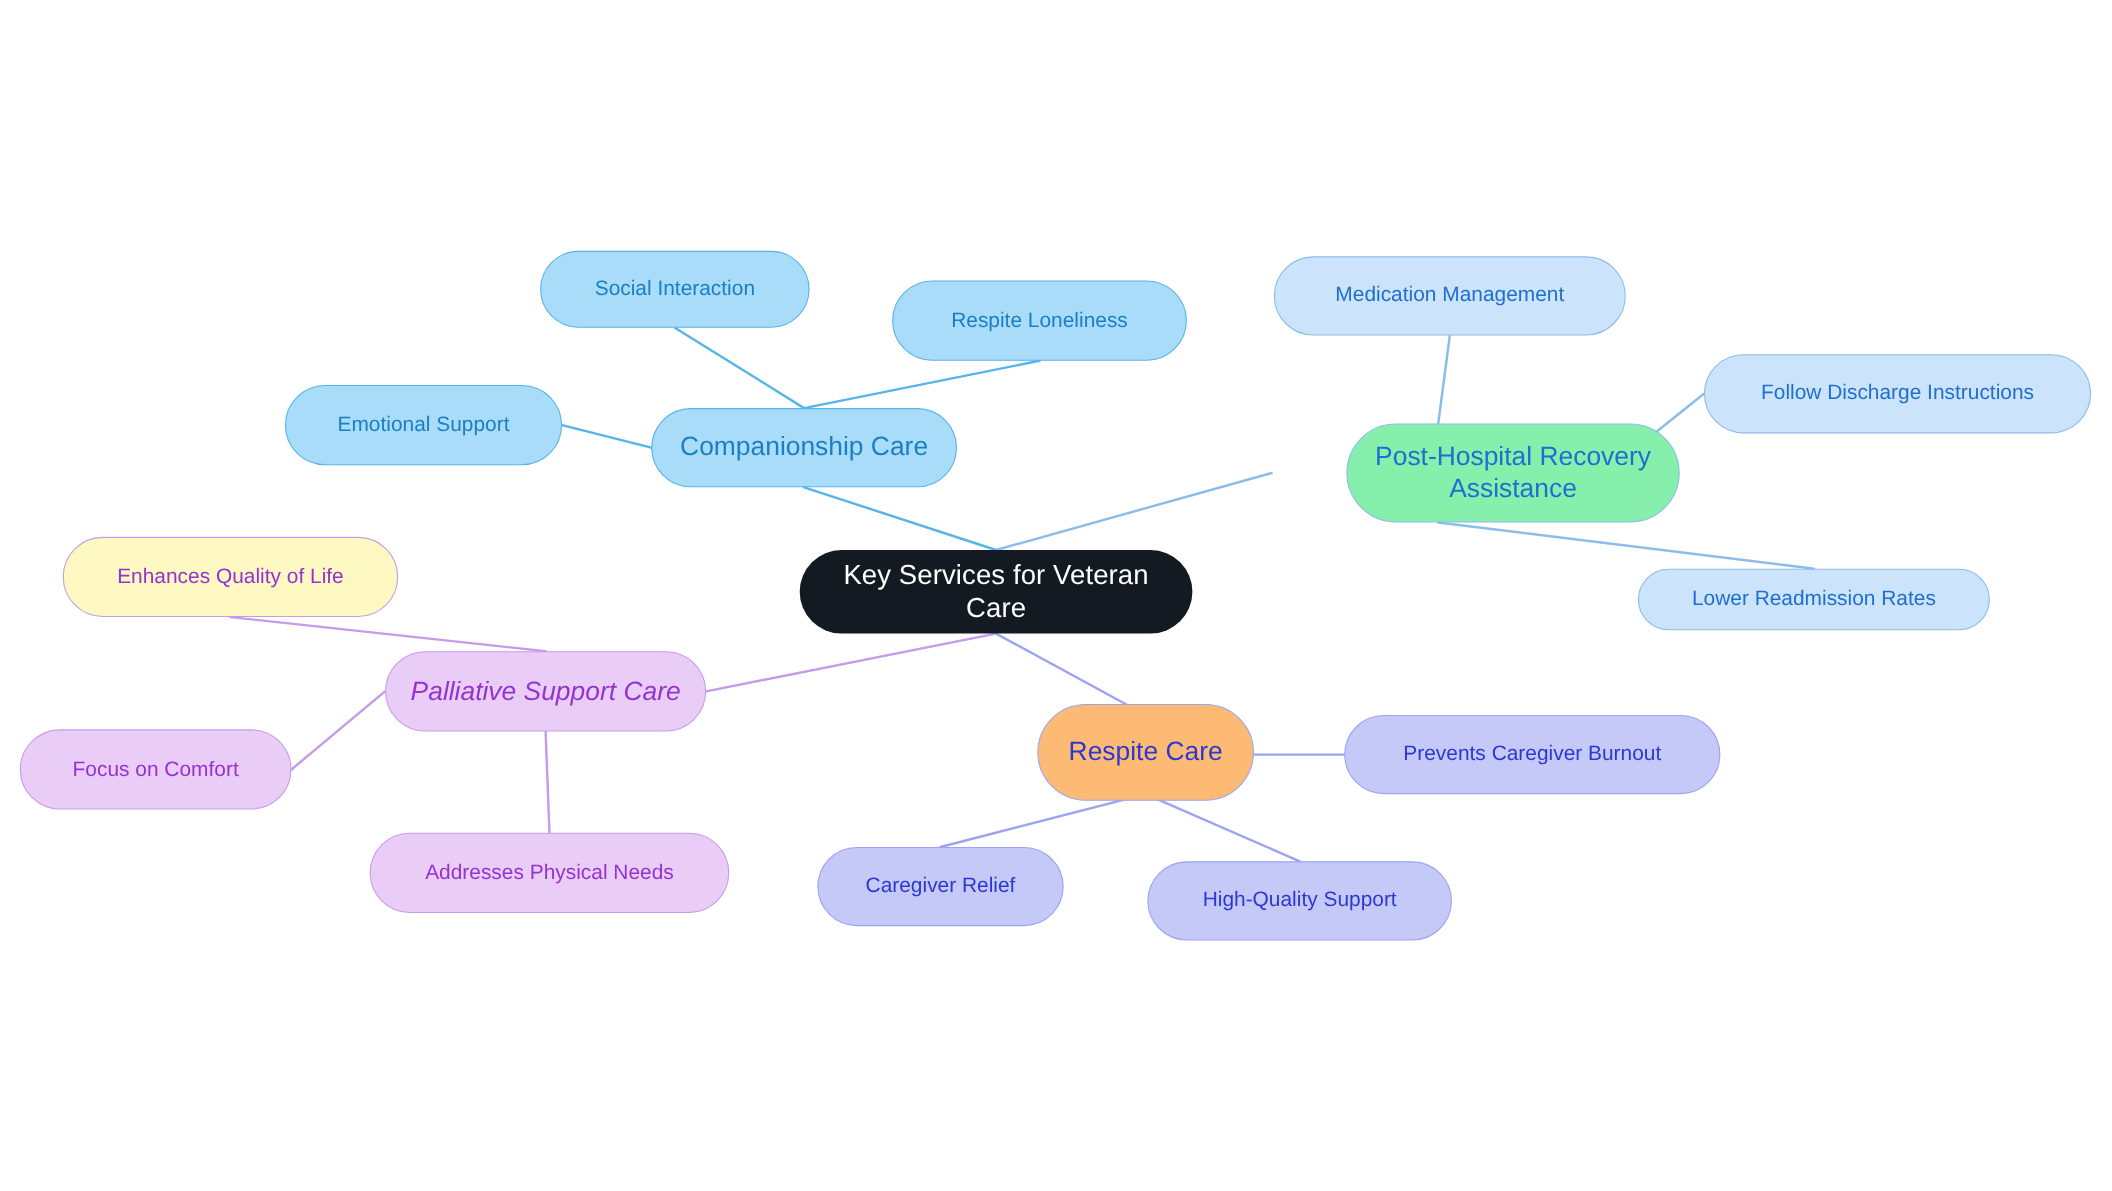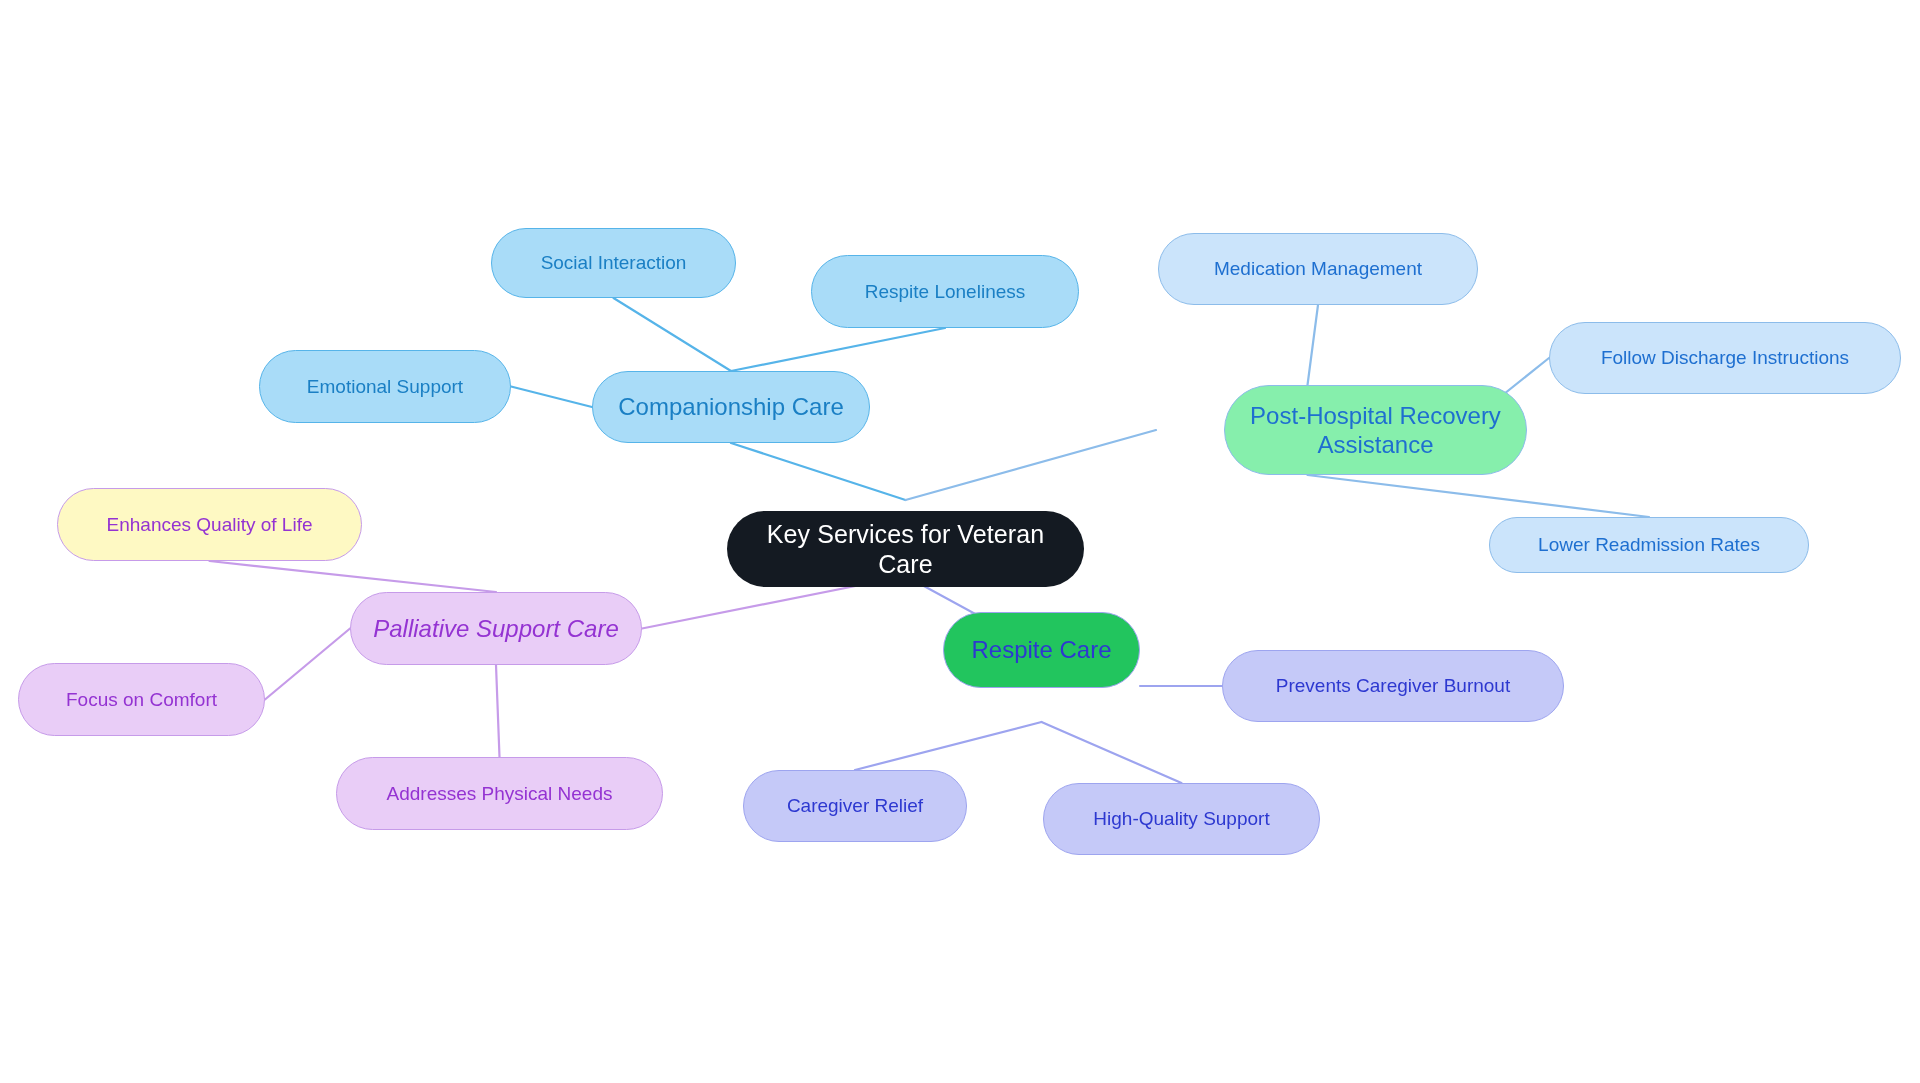--- a/index.html
+++ b/index.html
@@ -36,21 +36,20 @@
     line-height: 1.22;
     padding: 4px 14px;
     white-space: pre-line;
   }
   .node.root {
     border-width: 0;
     border-radius: 40px;
     color: #ffffff;
     font-size: 25px;
     letter-spacing: .1px;
-    margin-top: 11px;
   }
   .node.branch {
     font-size: 24px;
   }
   .node.leaf {
     font-size: 19px;
   }
 </style>
 </head>
 <body>
@@ -82,18 +81,18 @@
       <div class="node leaf" style="left: 259px; top: 350px; width: 252px; height: 73px; background: rgb(169, 220, 248); border-color: rgb(86, 180, 233); color: rgb(26, 127, 196); text-align: center;">Emotional Support</div>
       <div class="node branch" style="left: 1224px; top: 385px; width: 303px; height: 90px; background: #86efac; border-color: rgb(140, 188, 234); color: rgb(30, 111, 208);">Post-Hospital Recovery
 Assistance</div>
       <div class="node leaf" style="left: 1158px; top: 233px; width: 320px; height: 72px; background: rgb(203, 228, 251); border-color: rgb(140, 188, 234); color: rgb(30, 111, 208);">Medication Management</div>
       <div class="node leaf" style="left: 1549px; top: 322px; width: 352px; height: 72px; background: rgb(203, 228, 251); border-color: rgb(140, 188, 234); color: rgb(30, 111, 208);">Follow Discharge Instructions</div>
       <div class="node leaf" style="left: 1489px; top: 517px; width: 320px; height: 56px; background: rgb(203, 228, 251); border-color: rgb(140, 188, 234); color: rgb(30, 111, 208);">Lower Readmission Rates</div>
       <div class="node branch" style="left: 350px; top: 592px; width: 292px; height: 73px; background: rgb(233, 205, 247); border-color: rgb(198, 155, 233); color: rgb(148, 51, 210); font-style: italic;">Palliative Support Care</div>
       <div class="node leaf" style="left: 57px; top: 488px; width: 305px; height: 73px; background: #fef9c3; border-color: rgb(198, 155, 233); color: rgb(148, 51, 210);">Enhances Quality of Life</div>
       <div class="node leaf" style="left: 18px; top: 663px; width: 247px; height: 73px; background: rgb(233, 205, 247); border-color: rgb(198, 155, 233); color: rgb(148, 51, 210);">Focus on Comfort</div>
       <div class="node leaf" style="left: 336px; top: 757px; width: 327px; height: 73px; background: rgb(233, 205, 247); border-color: rgb(198, 155, 233); color: rgb(148, 51, 210);">Addresses Physical Needs</div>
-      <div class="node branch" style="left: 943px; top: 612px; width: 197px; height: 76px; background: #22c55e; border-color: rgb(157, 164, 239); color: rgb(45, 56, 208);">Respite Care</div>
+      <div class="node branch" style="left: 943px; top: 640px; width: 197px; height: 88px; background: #fdba74; border-color: rgb(157, 164, 239); color: rgb(45, 56, 208);">Respite Care</div>
       <div class="node leaf" style="left: 1222px; top: 650px; width: 342px; height: 72px; background: rgb(197, 201, 248); border-color: rgb(157, 164, 239); color: rgb(45, 56, 208);">Prevents Caregiver Burnout</div>
       <div class="node leaf" style="left: 743px; top: 770px; width: 224px; height: 72px; background: rgb(197, 201, 248); border-color: rgb(157, 164, 239); color: rgb(45, 56, 208);">Caregiver Relief</div>
       <div class="node leaf" style="left: 1043px; top: 783px; width: 277px; height: 72px; background: rgb(197, 201, 248); border-color: rgb(157, 164, 239); color: rgb(45, 56, 208);">High-Quality Support</div>
     </div>
 </div>
 
 </body></html>

